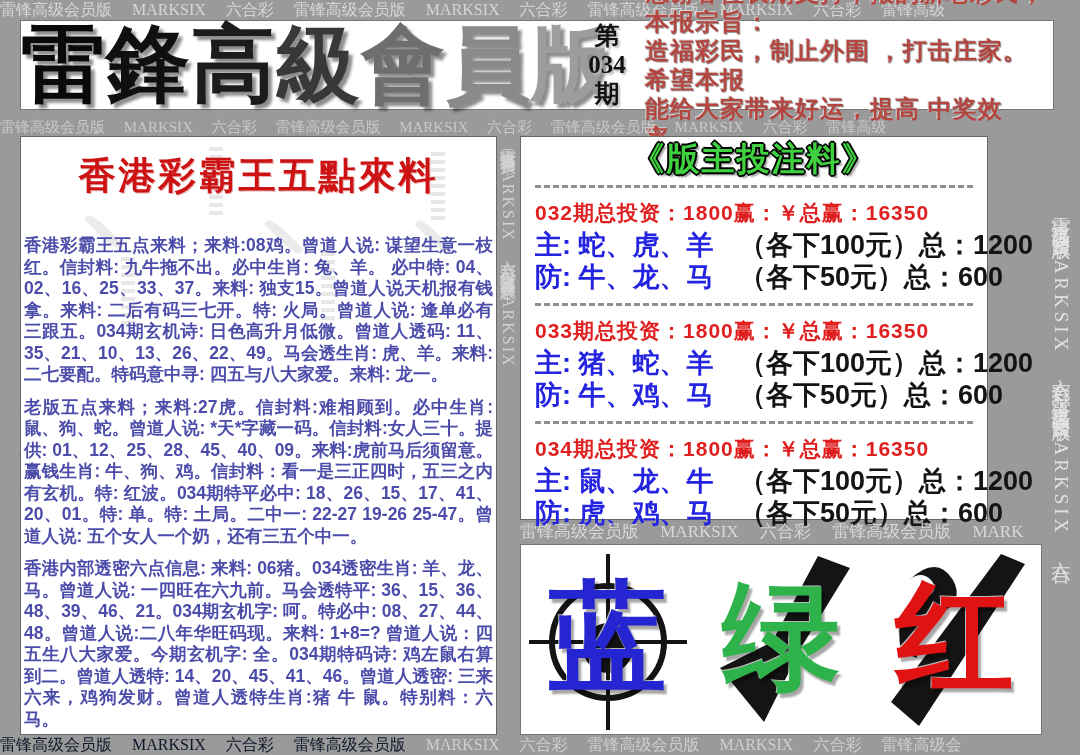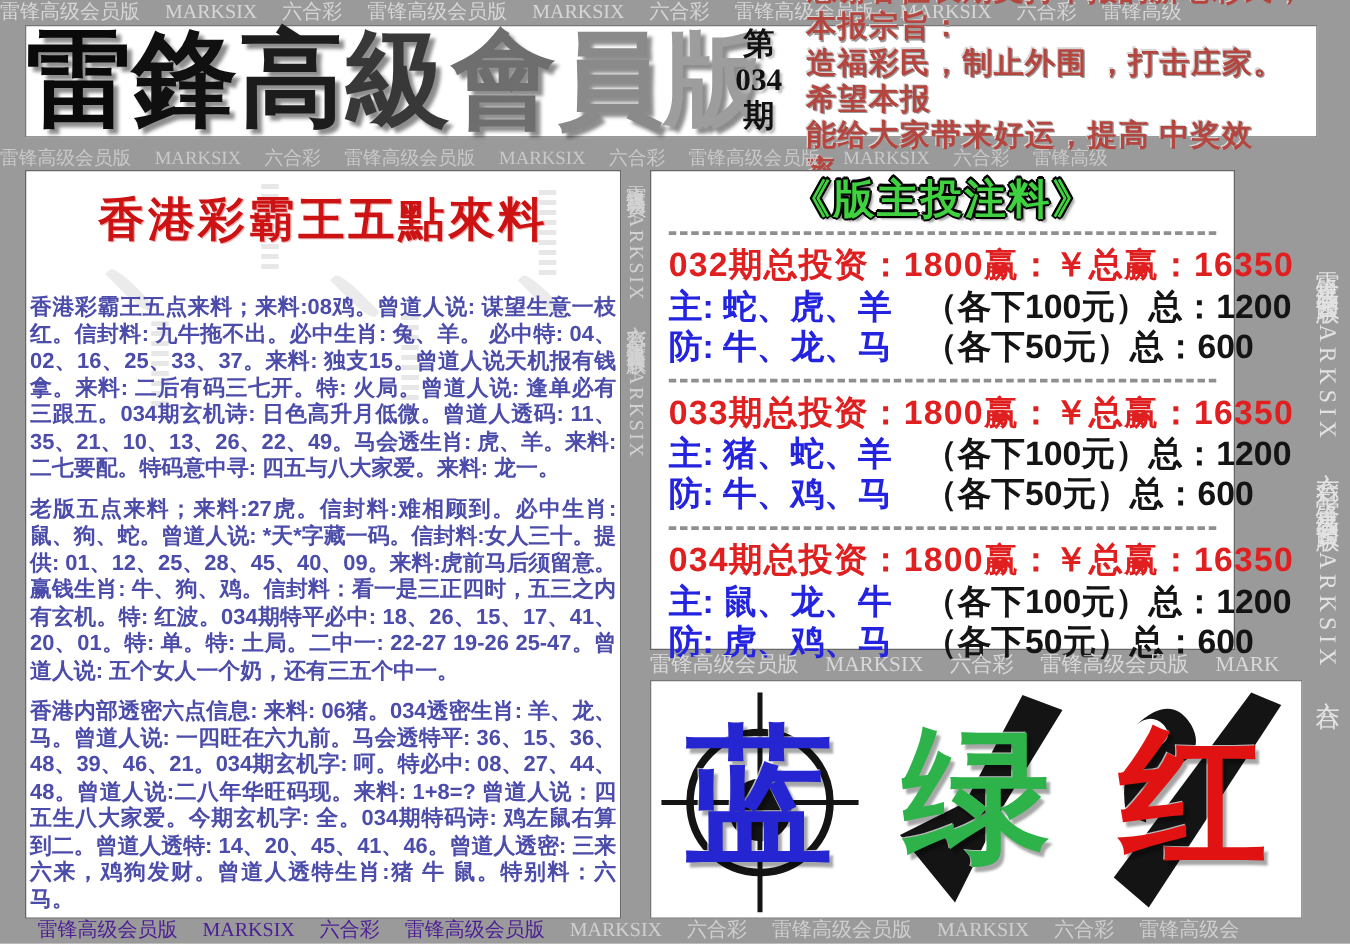--- a/index.html
+++ b/index.html
@@ -9,21 +9,21 @@
   }
   
   .strip{
     position:absolute;left:0;width:1080px;height:20px;
     color:#d6d6d6;font-family:"Liberation Serif",serif;
     font-size:16px;line-height:20px;white-space:nowrap;overflow:hidden;
   }
   .strip.top{top:0;}
   .strip.second{top:118px;height:18px;line-height:18px;font-size:15px;color:#c9c9c9;width:1042px;}
   .strip.bottom{top:735px;height:20px;color:#cfcfcf;}
-  .strip.bottom .dark{color:#4c1d95;padding-left:30px;}
+  .strip.bottom .dark{color:#0f172a;}
   
   .header{
     position:absolute;left:20px;top:20px;width:1034px;height:90px;
     background:#ffffff;border:1px solid #777;box-sizing:border-box;
     display:flex;align-items:center;
   }
   .main-title{
     flex:0 0 auto;width:560px;text-align:center;
     font-family:"Liberation Serif",serif;font-weight:bold;
     font-size:84px;line-height:92px;letter-spacing:1px;white-space:nowrap;
@@ -77,21 +77,21 @@
     padding:2px 14px 0 14px;
   }
   .rp-title{
     text-align:center;font-size:33px;font-weight:bold;line-height:40px;
     color:#3fd13f;letter-spacing:2px;
     text-shadow:-2px 0 #000,2px 0 #000,0 -2px #000,0 2px #000,
       -1px -1px #000,1px 1px #000,-1px 1px #000,1px -1px #000,3px 3px 2px #999;
   }
   .dash{border:none;border-top:3px dashed #8f8f8f;margin:6px 0 6px;}
   .bet-block{padding:2px 0 4px;}
-  .bet-summary{font-size:27px;line-height:33px;font-weight:bold;color:#e02020;letter-spacing:1px;white-space:nowrap;}
+  .bet-summary{font-size:21px;line-height:33px;font-weight:bold;color:#e02020;letter-spacing:1px;white-space:nowrap;}
   .bet-line{font-size:27px;line-height:32px;font-weight:bold;white-space:nowrap;}
   .bet-line .zodiac{color:#2323e0;}
   .bet-line .rest{color:#141414;margin-left:18px;}
   
   .inner-strip{
     position:absolute;left:520px;top:520px;width:560px;height:24px;
     color:#d8d8d8;font-family:"Liberation Serif",serif;font-size:17px;
     line-height:24px;white-space:nowrap;overflow:hidden;
   }
   

